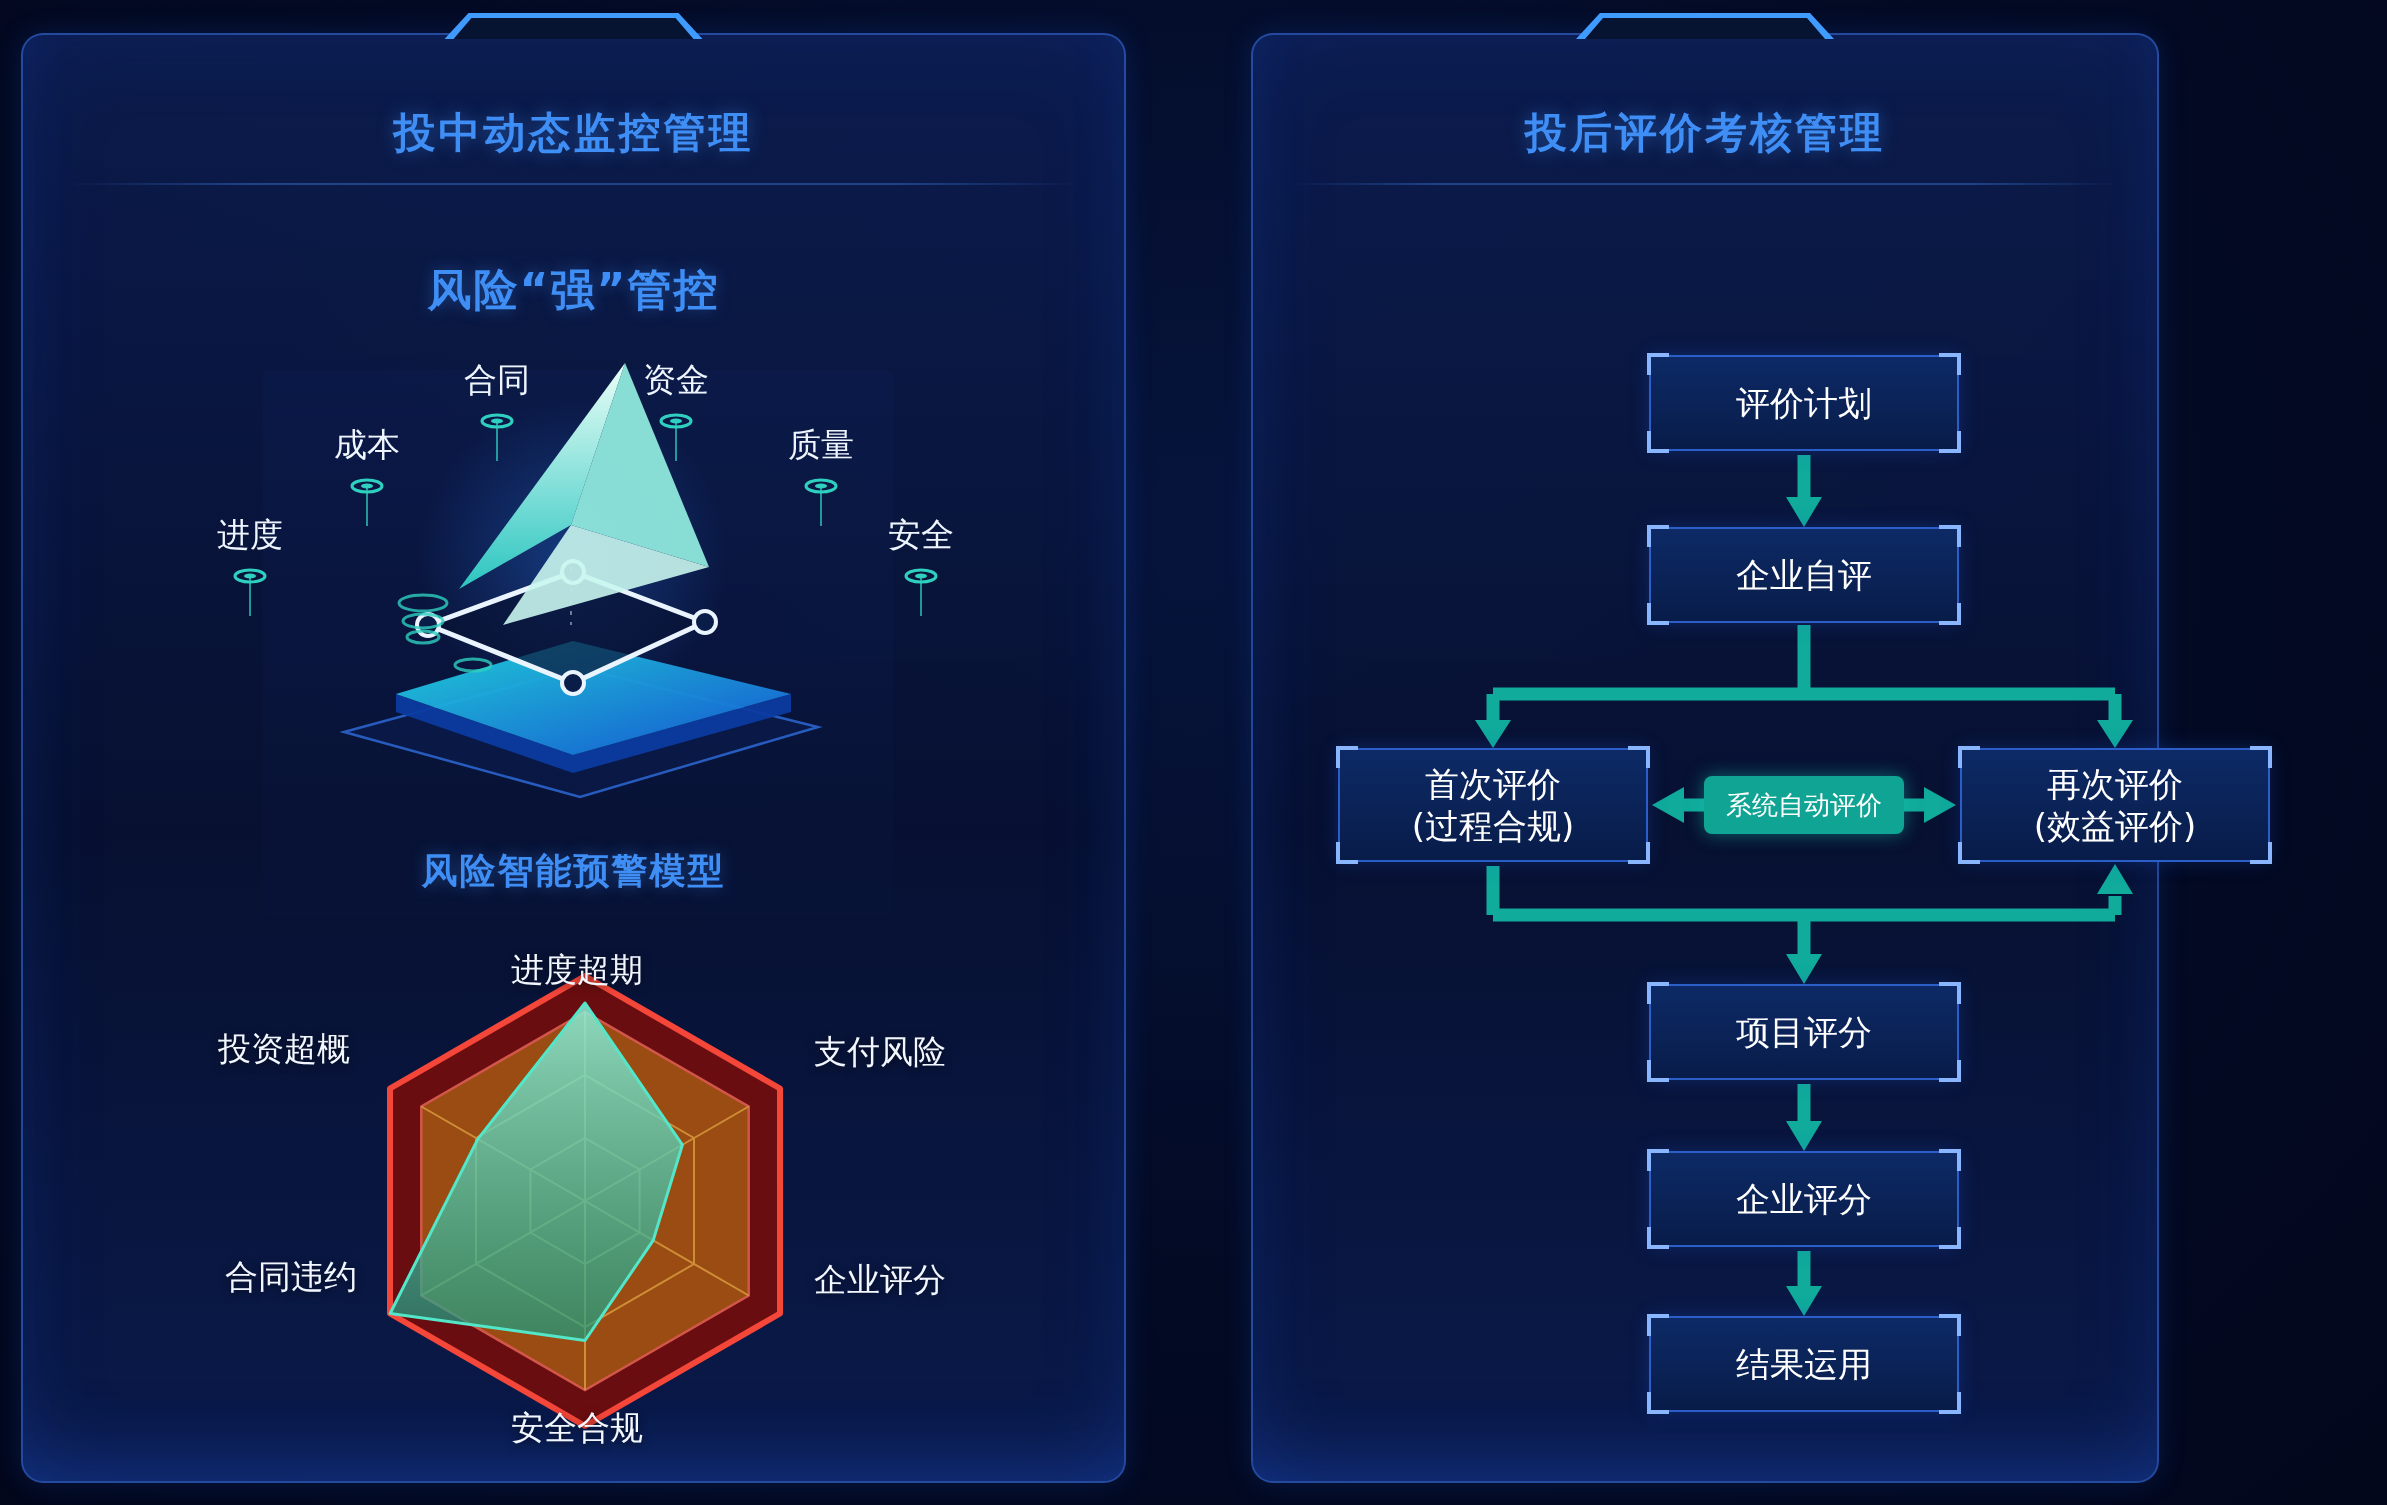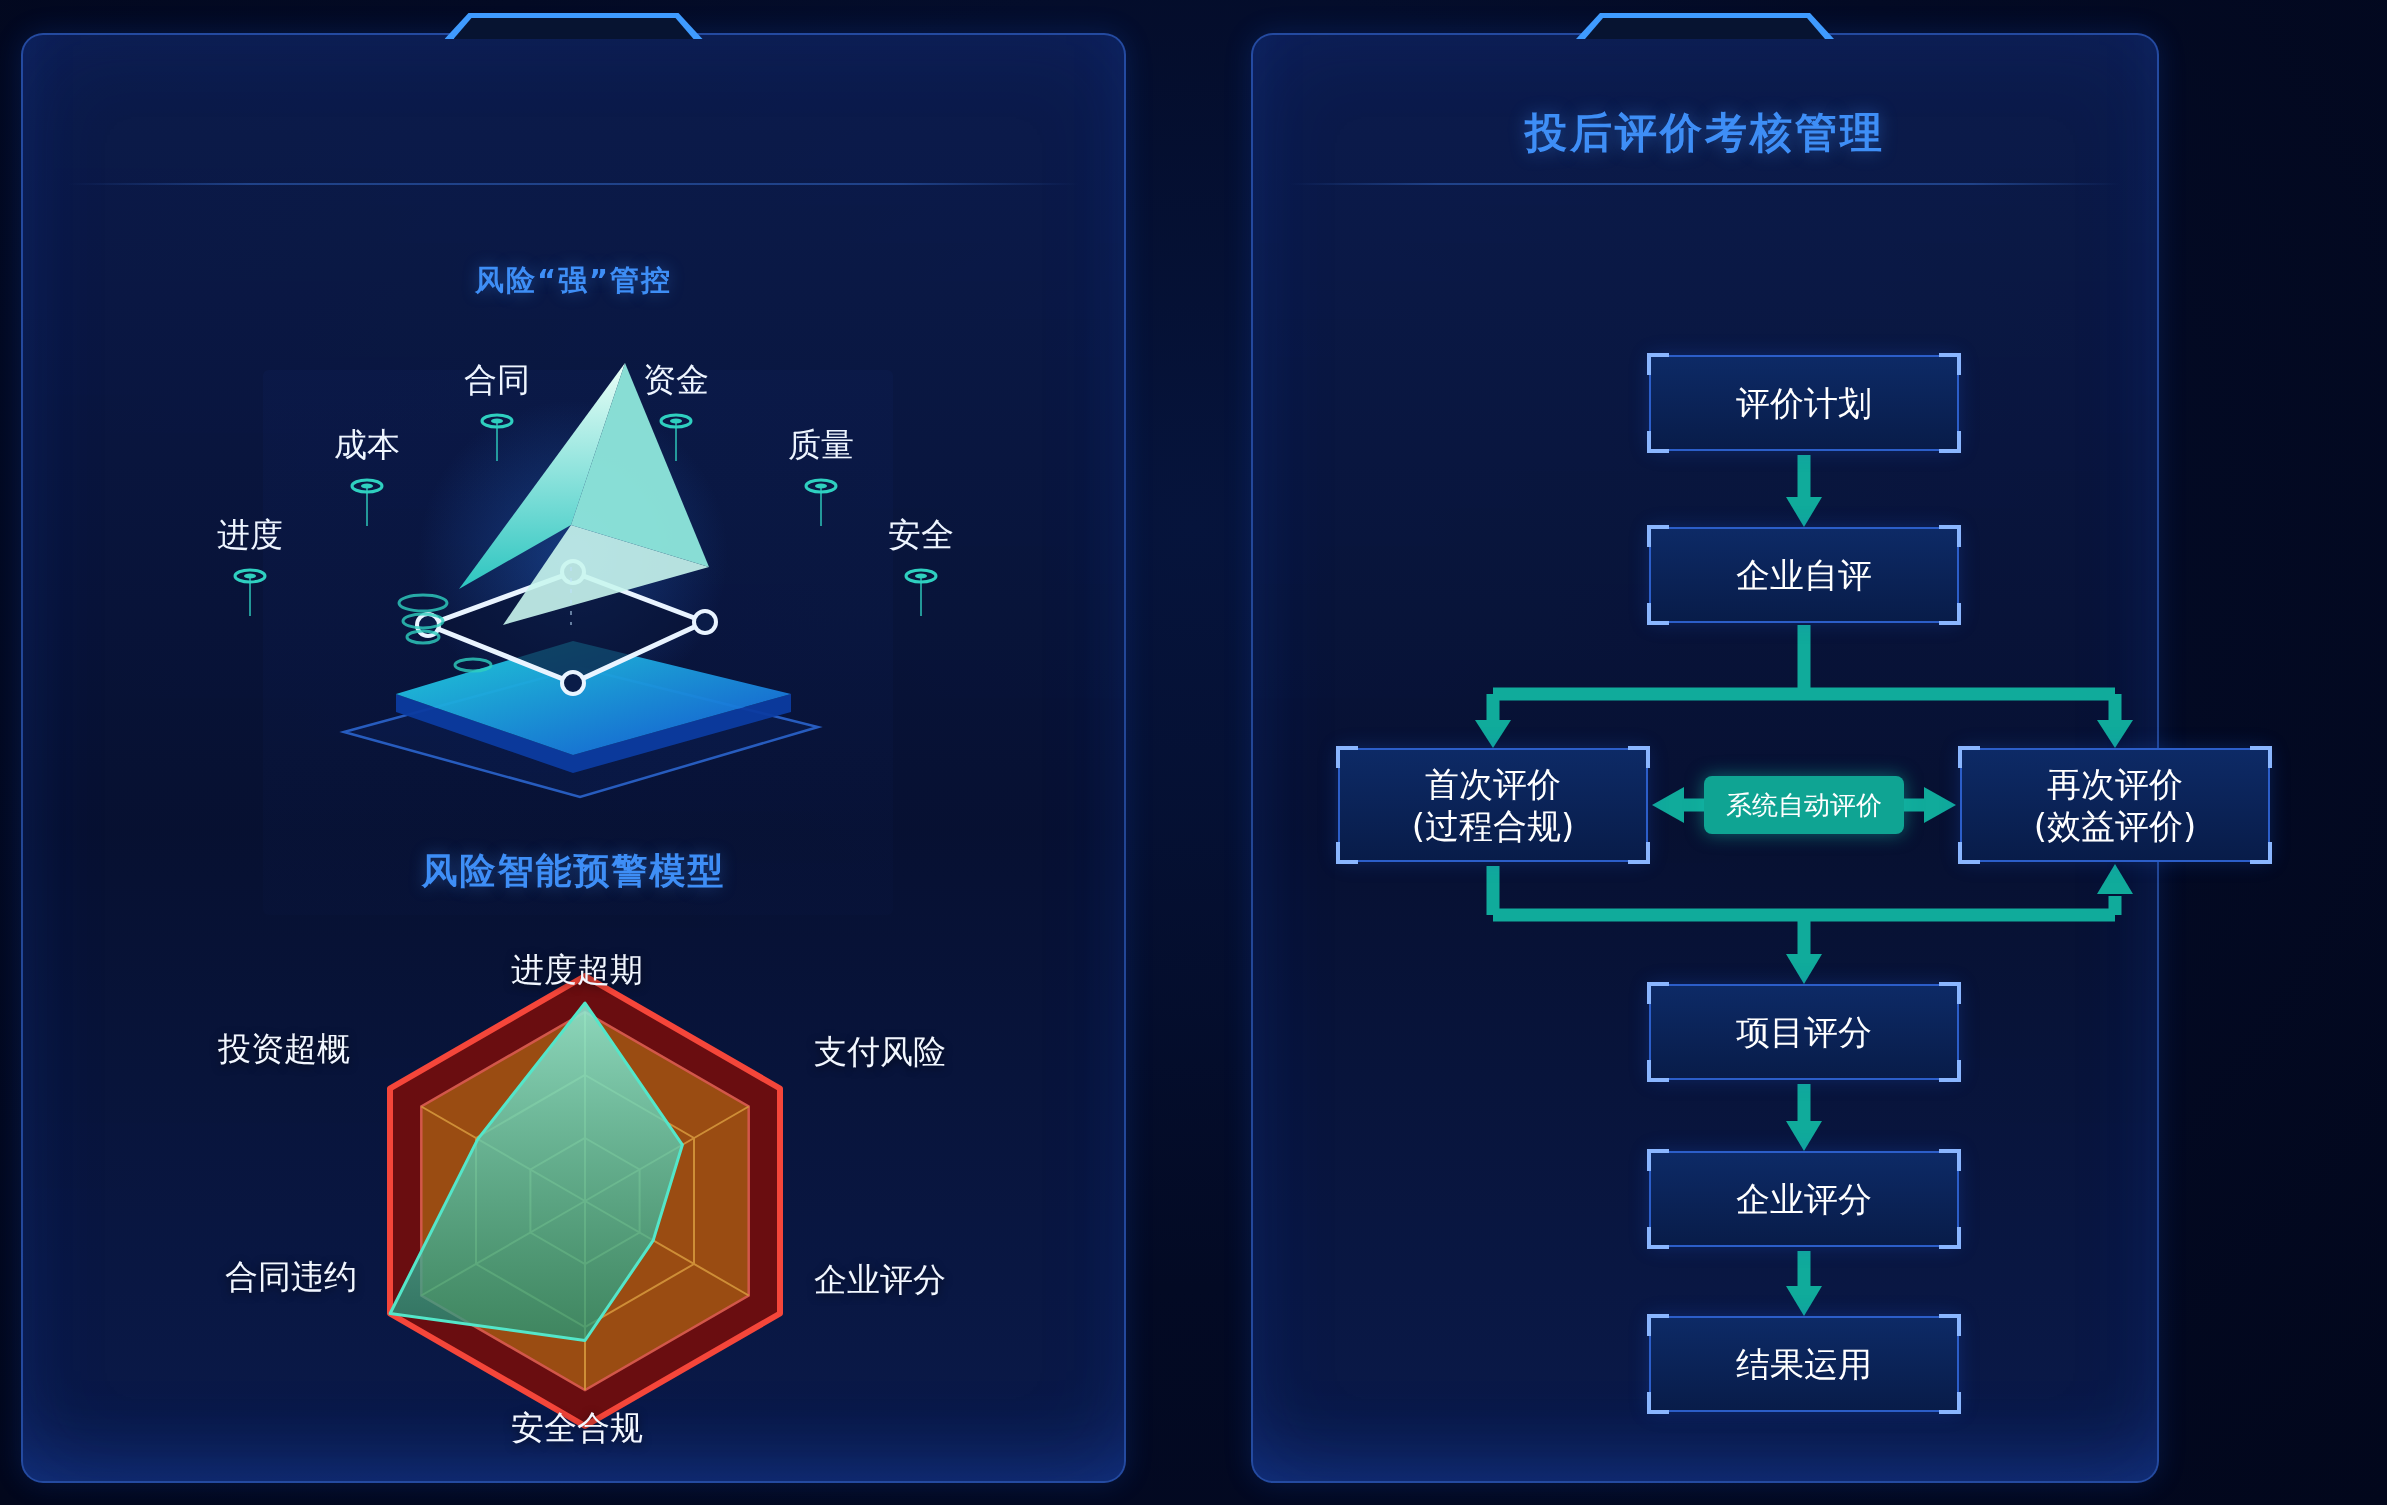--- a/index.html
+++ b/index.html
@@ -37,21 +37,21 @@
     font-size:42px; font-weight:bold; color:#3e8ef6; letter-spacing:3px;
     text-shadow:0 0 18px rgba(62,142,246,.45);
   }
   .title-divider {
     position:absolute; top:148px; left:4%; width:92%; height:2px;
     background:linear-gradient(90deg, rgba(40,90,200,0), rgba(70,140,255,.65) 18%, rgba(70,140,255,.65) 82%, rgba(40,90,200,0));
     opacity:.55;
   }
   .panel-subtitle {
     position:absolute; top:226px; left:0; width:100%; text-align:center;
-    font-size:29px; font-weight:bold; color:#3e8ef6; letter-spacing:2px;
+    font-size:44px; font-weight:bold; color:#3e8ef6; letter-spacing:2px;
     text-shadow:0 0 16px rgba(62,142,246,.4);
   }
 
   .illu-bg {
     position:absolute; left:240px; top:335px; width:630px; height:545px;
     background:linear-gradient(180deg, rgba(14,32,90,.25), rgba(14,32,90,.08));
     border-radius:6px;
   }
 
   .monitor-label {
@@ -101,20 +101,21 @@
   }
   svg { display:block; }
 </style>
 </head>
 <body>
 
 <div class="panel panel-left">
   <div class="notch">
       <div class="notch-inner"></div>
     </div>
+  <div class="panel-title">投中动态监控管理</div>
   <div class="title-divider"></div>
   <div class="panel-subtitle">风险“强”管控</div>
 
   <div class="illu-bg"></div>
 
   <svg width="800" height="560" viewBox="0 0 800 560" style="position:absolute;left:150px;top:290px">
     <defs>
       <radialGradient id="glow" cx="50%" cy="50%" r="50%">
         <stop offset="0%" stop-color="#2f86ff" stop-opacity="0.32"></stop>
         <stop offset="100%" stop-color="#2f86ff" stop-opacity="0"></stop>

